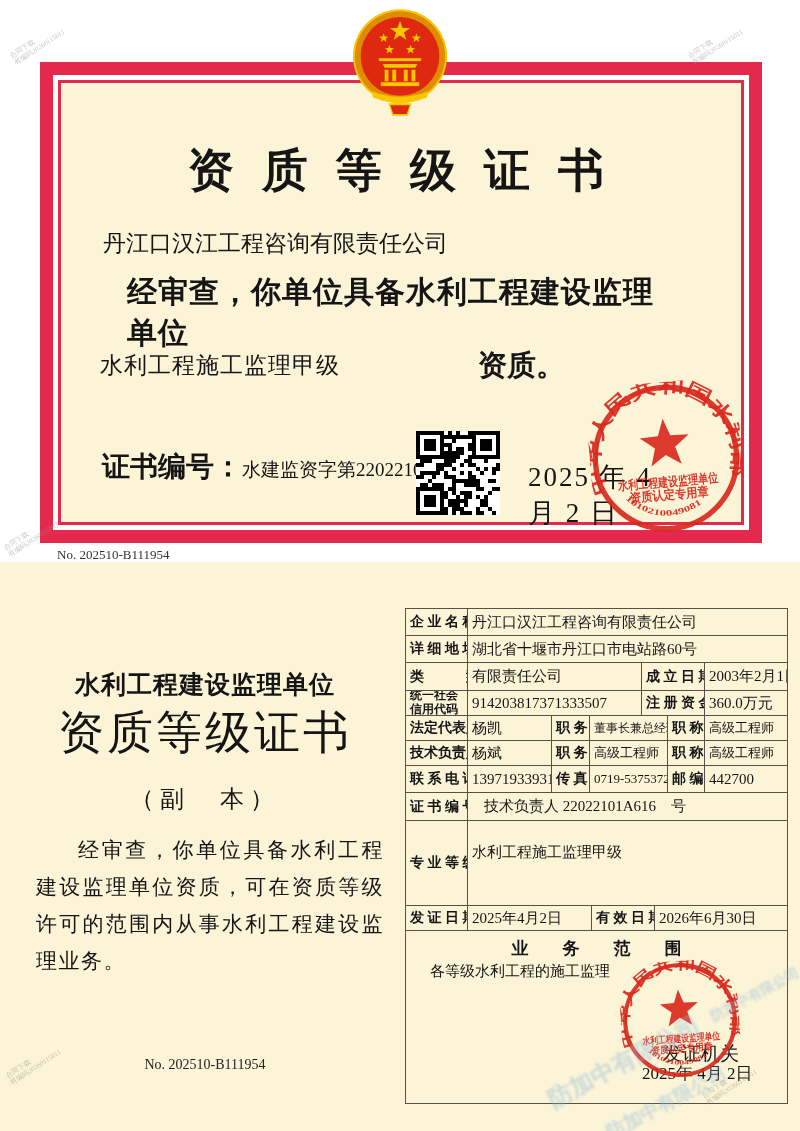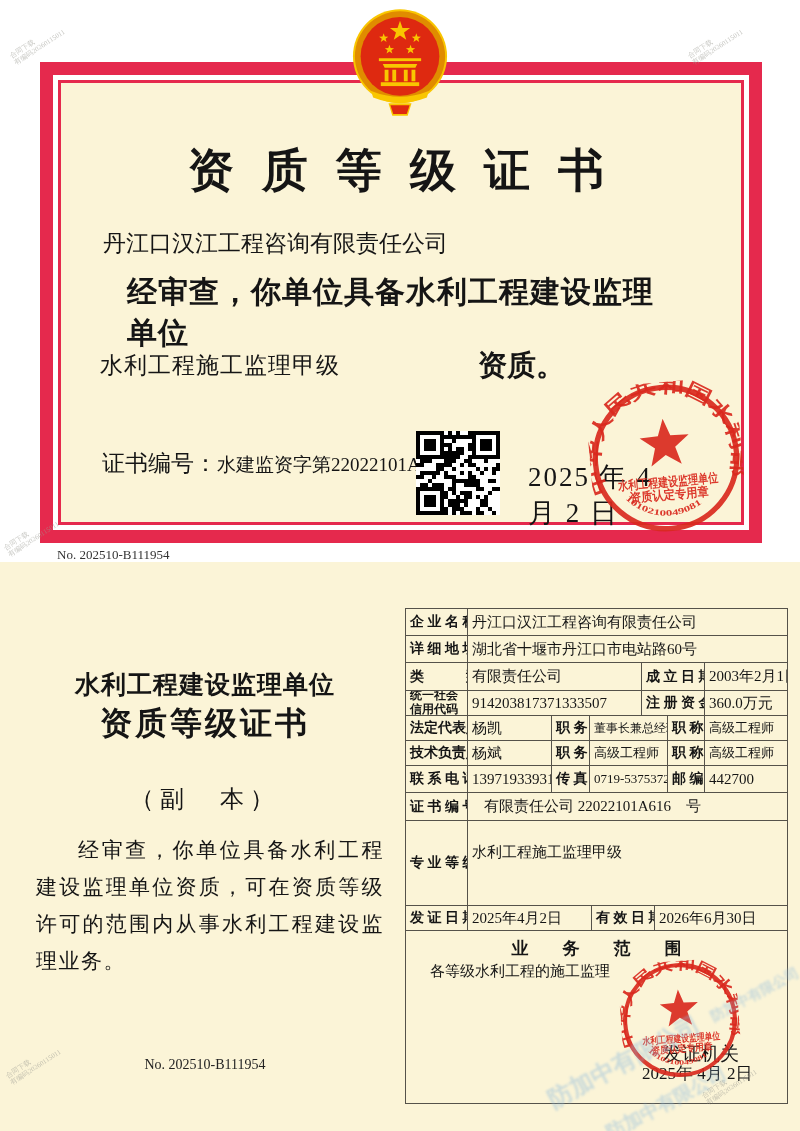--- a/index.html
+++ b/index.html
@@ -15,37 +15,37 @@
                border:3px solid #e5294d;background:#fbf4d7;}
   .emblem{position:absolute;left:352px;top:8px;z-index:4;}
   .cert-title{position:absolute;left:0;top:140px;width:800px;text-align:center;z-index:2;
               font-size:46px;font-weight:bold;letter-spacing:0.18em;}
   .company{position:absolute;left:103px;top:228px;font-size:23px;z-index:2;}
   .statement{position:absolute;left:127px;top:272px;font-size:30px;font-weight:bold;
              letter-spacing:1px;z-index:2;}
   .grade-main{position:absolute;left:100px;top:350px;font-size:23px;letter-spacing:1px;z-index:2;}
   .zizhi{position:absolute;left:478px;top:346px;font-size:29px;font-weight:bold;z-index:2;}
   .cert-line{position:absolute;left:102px;font-size:19px;z-index:2;}
-  .cert-line .lbl{font-weight:normal;font-size:23px;}
+  .cert-line .lbl{font-weight:bold;font-size:28px;}
   .line1{top:448px;} .line2{top:481px;}
   .qr{position:absolute;left:416px;top:431px;z-index:2;display:grid;
       grid-template-columns:repeat(21,4px);grid-auto-rows:4px;background:#fff;}
   .qr i{display:block;} .qr i.d{background:#000;}
   .date-top{position:absolute;left:528px;top:459px;font-size:27px;letter-spacing:2px;z-index:2;}
   .stamp-top{position:absolute;left:590px;top:382px;width:152px;height:152px;z-index:3;
              transform:rotate(-5deg);}
   .serial-top{position:absolute;left:57px;top:547px;font-size:13px;color:#333;
               font-family:"Liberation Serif",serif;}
 
   
   .bottom{position:absolute;left:0;top:562px;width:800px;height:569px;background:#fbf4d7;}
   .left-col{position:absolute;left:20px;top:0;width:370px;height:569px;}
   .lc{position:absolute;left:0;width:370px;text-align:center;}
   .sub-title{top:106px;font-size:25px;font-weight:bold;letter-spacing:1px;}
-  .big-title{top:140px;font-size:32px;font-weight:bold;letter-spacing:3px;}
+  .big-title{top:140px;font-size:46px;font-weight:normal;letter-spacing:3px;}
   .fuben{top:221px;font-size:24px;letter-spacing:6px;}
   .para{position:absolute;left:16px;top:270px;width:348px;font-size:21px;line-height:37px;
         letter-spacing:1.5px;text-indent:2em;text-align:justify;}
   .issuer{top:464px;font-size:20px;font-weight:bold;letter-spacing:1px;}
   .serial2{top:495px;font-size:14px;color:#222;}
 
   
   .info-table{position:absolute;left:405px;top:46px;width:383px;box-sizing:border-box;
               border:1px solid #55524a;background:transparent;}
   .trow{display:flex;box-sizing:border-box;border-bottom:1px solid #55524a;}
@@ -634,21 +634,21 @@
       <div class="trow h27">
         <div class="cell lblc w62">联 系 电 话</div>
         <div class="cell valc w84">13971933931</div>
         <div class="cell lblc w38">传 真</div>
         <div class="cell valc mid-val w78">0719-5375372</div>
         <div class="cell lblc w37">邮 编</div>
         <div class="cell valc grow">442700</div>
       </div>
       <div class="trow h28">
         <div class="cell lblc w62">证 书 编 号</div>
-        <div class="cell valc grow" style="padding-left:16px;">有限责任公司 22022101A616　号</div>
+        <div class="cell valc grow" style="padding-left:16px;">技术负责人 22022101A616　号</div>
       </div>
       <div class="trow h85">
         <div class="cell lblc w62">专 业 等 级</div>
         <div class="cell valc grow" style="align-items:flex-start;padding-top:22px;">水利工程施工监理甲级</div>
       </div>
       <div class="trow h25">
         <div class="cell lblc w62">发 证 日 期</div>
         <div class="cell valc w124">2025年4月2日</div>
         <div class="cell lblc w63">有 效 日 期</div>
         <div class="cell valc grow">2026年6月30日</div>

